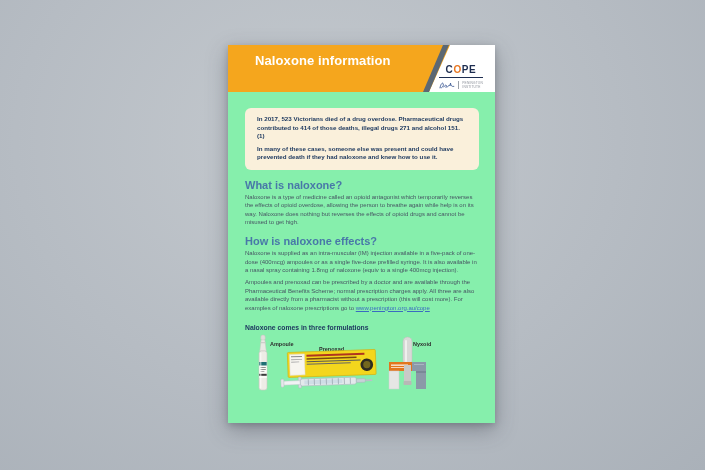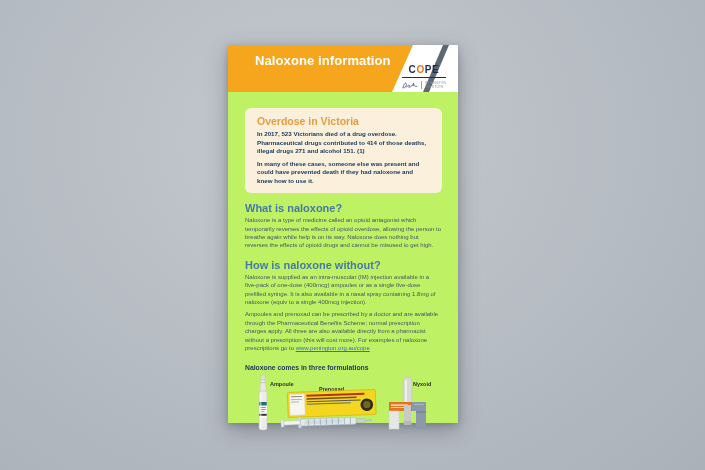--- a/index.html
+++ b/index.html
@@ -2,22 +2,22 @@
 <html><head>
 <meta charset="utf-8">
 <style>
   html,body{margin:0;padding:0;}
   body{
     width:705px;height:470px;overflow:hidden;position:relative;
     background:radial-gradient(ellipse at 45% 30%, #c4c9ce 0%, #b6bcc3 55%, #aab1b9 100%);
     font-family:"Liberation Sans", sans-serif;
   }
   .page{
-    position:absolute;left:228px;top:45px;width:230px;height:378px;
-    background:#bef264;
+    position:absolute;left:228px;top:45px;width:267px;height:378px;
+    background:#86efac;
     box-shadow:0 7px 20px rgba(55,60,70,.38), 0 2px 6px rgba(55,60,70,.25);
   }
   
   .header{position:relative;height:47px;background:#f5a61d;overflow:hidden;}
   .header-title{
     position:absolute;left:27px;top:8px;color:#ffffff;font-weight:bold;
     font-size:13px;line-height:1.2;letter-spacing:.1px;
   }
   .corner-white{
     position:absolute;top:0;right:0;width:68px;height:47px;background:#ffffff;
@@ -78,29 +78,28 @@
           <div>PENINGTON</div>
           <div>INSTITUTE</div>
         </div>
       </div>
     </div>
   </div>
 
   <div class="content">
 
     <div class="overdose-box">
-      <h2 class="overdose-title">Overdose in Victoria</h2>
       <p>In 2017, 523 Victorians died of a drug overdose. Pharmaceutical drugs contributed to 414 of those deaths, illegal drugs 271 and alcohol 151. (1)</p>
       <p>In many of these cases, someone else was present and could have prevented death if they had naloxone and knew how to use it.</p>
     </div>
 
     <h3 class="section">What is naloxone?</h3>
     <p class="body">Naloxone is a type of medicine called an opioid antagonist which temporarily reverses the effects of opioid overdose, allowing the person to breathe again while help is on its way. Naloxone does nothing but reverses the effects of opioid drugs and cannot be misused to get high.</p>
 
-    <h3 class="section">How is naloxone without?</h3>
+    <h3 class="section">How is naloxone effects?</h3>
     <p class="body">Naloxone is supplied as an intra-muscular (IM) injection available in a five-pack of one-dose (400mcg) ampoules or as a single five-dose prefilled syringe. It is also available in a nasal spray containing 1.8mg of naloxone (equiv to a single 400mcg injection).</p>
     <p class="body"><span>Ampoules and prenoxad can be prescribed by a doctor and are available through the Pharmaceutical Benefits Scheme; normal prescription charges apply. All three are also available directly from a pharmacist without a prescription (this will cost more). For examples of naloxone prescriptions go to </span><a href="#" class="doclink">www.penington.org.au/cope</a></p>
 
     <div class="formulations-heading">Naloxone comes in three formulations</div>
 
     <div class="products">
 
       <svg class="img-ampoule" width="16" height="58" viewBox="0 0 16 58">
         <rect x="5.8" y="1" width="4.4" height="5.5" rx="2" fill="#dededa" stroke="#c4c4c0" stroke-width="0.5"></rect>
         <polygon points="6.2,6 9.8,6 11.2,17 4.8,17" fill="#e9e9e4" stroke="#cccbc6" stroke-width="0.5"></polygon>

